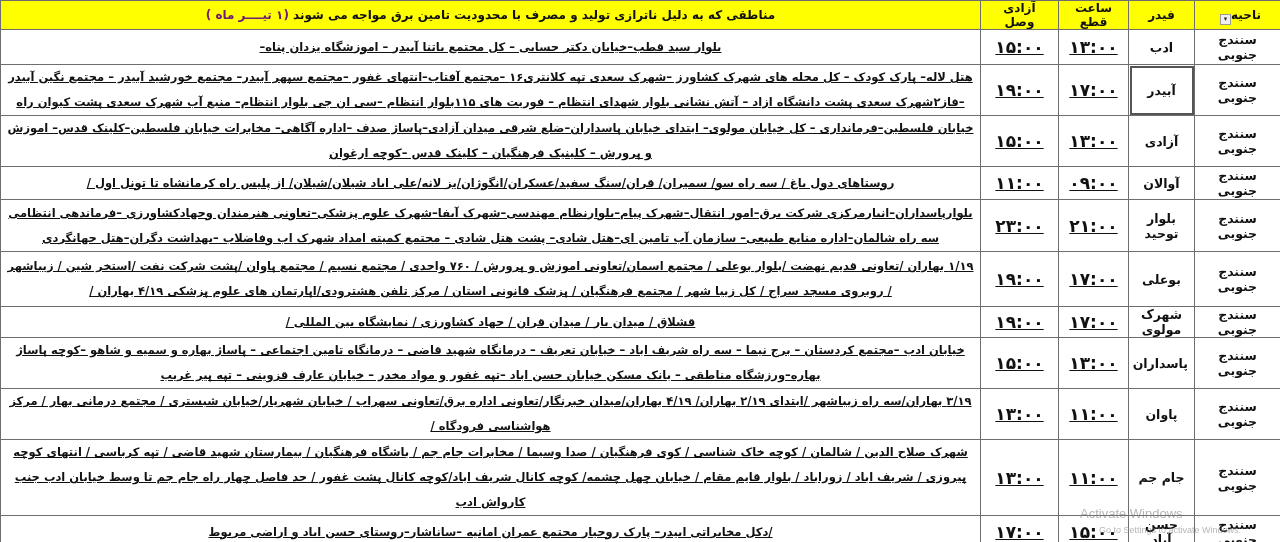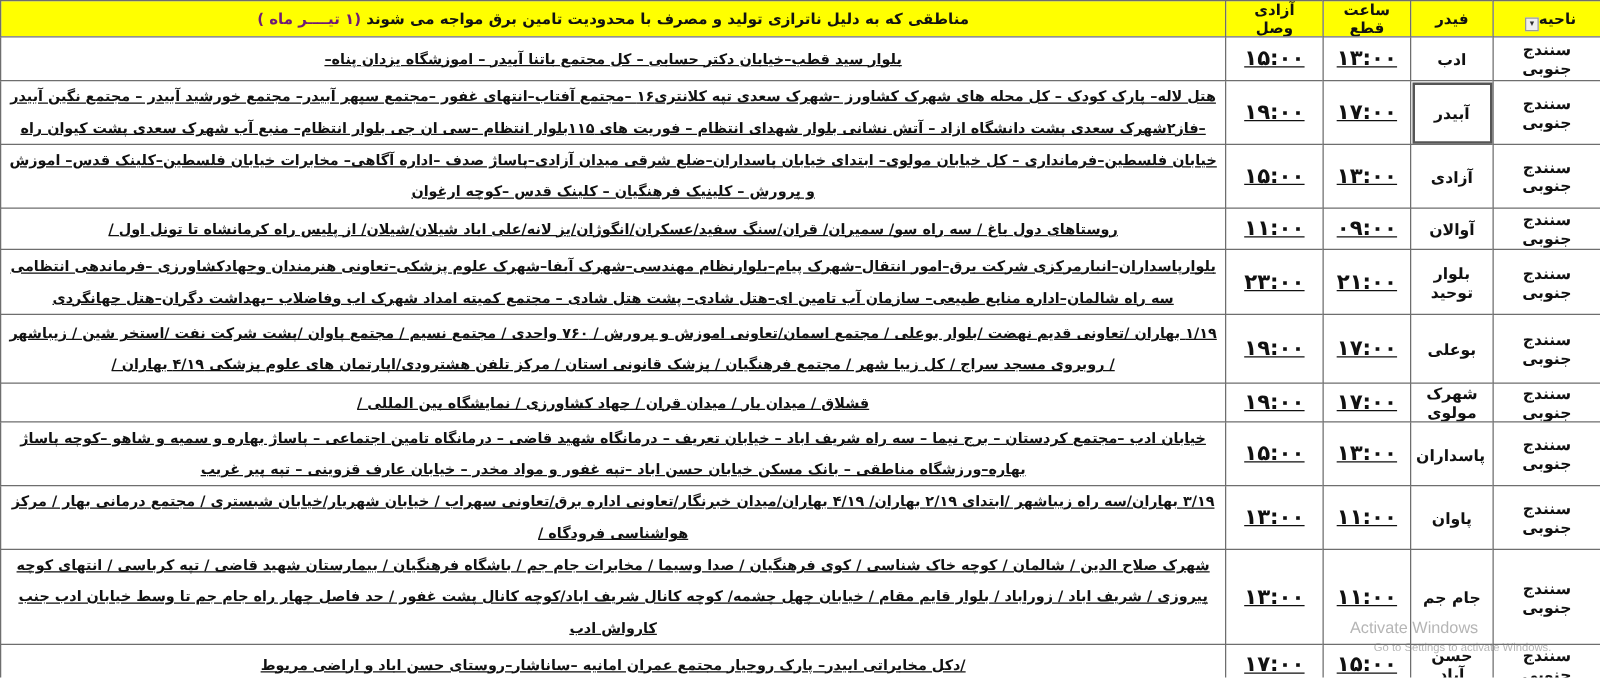--- a/index.html
+++ b/index.html
@@ -24,21 +24,21 @@
     .feeder { font-size: 12.5px; }
     .time { font-size: 17px; direction: ltr; text-decoration: underline; }
     .areas { font-size: 11.5px; line-height: 25px; text-align: center; padding: 0 8px; text-decoration: underline; }
     .filter-btn {
       display: inline-block; width: 9px; height: 9px; border: 1px solid #999;
       background: #f0f0f0; font-size: 7px; line-height: 9px; color: #333;
       vertical-align: bottom; margin-left: 6px; position: relative; top: 3px;
     }
     tr.selected td.feeder { outline: 2px solid #555; outline-offset: -3px; margin-top: 26px; }
     .watermark {
-      position: absolute; left: 1080px; top: 494px; color: rgba(120,120,120,0.55);
+      position: absolute; left: 1080px; top: 506px; color: rgba(120,120,120,0.55);
       font-family: "Liberation Sans", sans-serif; font-size: 13px; direction: ltr;
     }
     .watermark .sub { font-size: 9px; position: absolute; top: 19px; left: -2px; white-space: nowrap; margin-left: 21px; }
   </style>
 </head>
 <body>
 
 <table class="sheet">
   <colgroup>
     <col style="width:86px">

